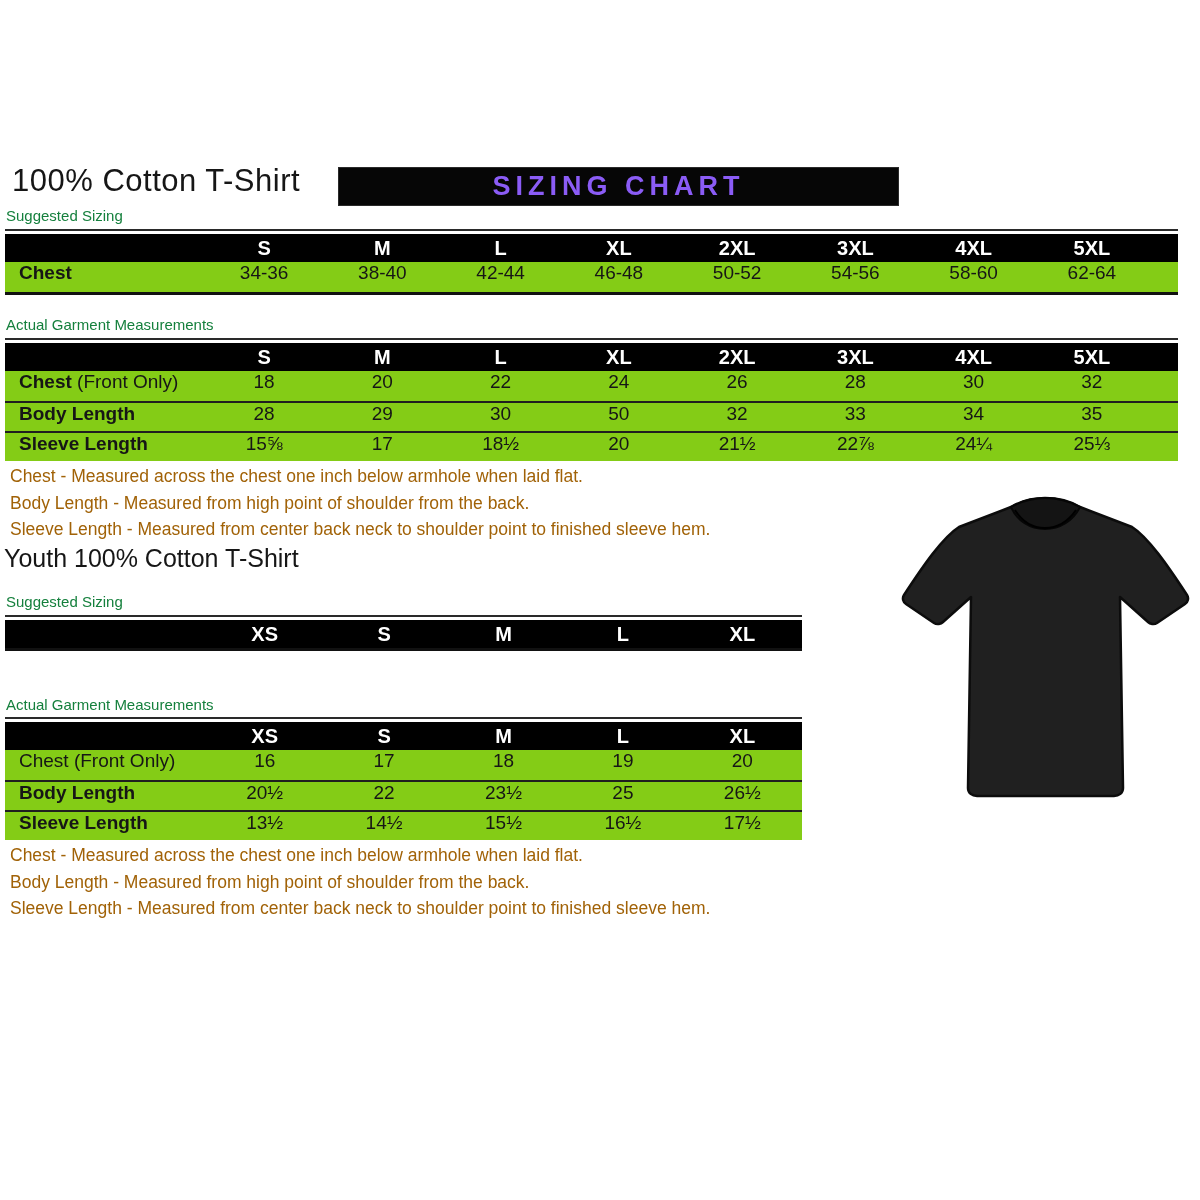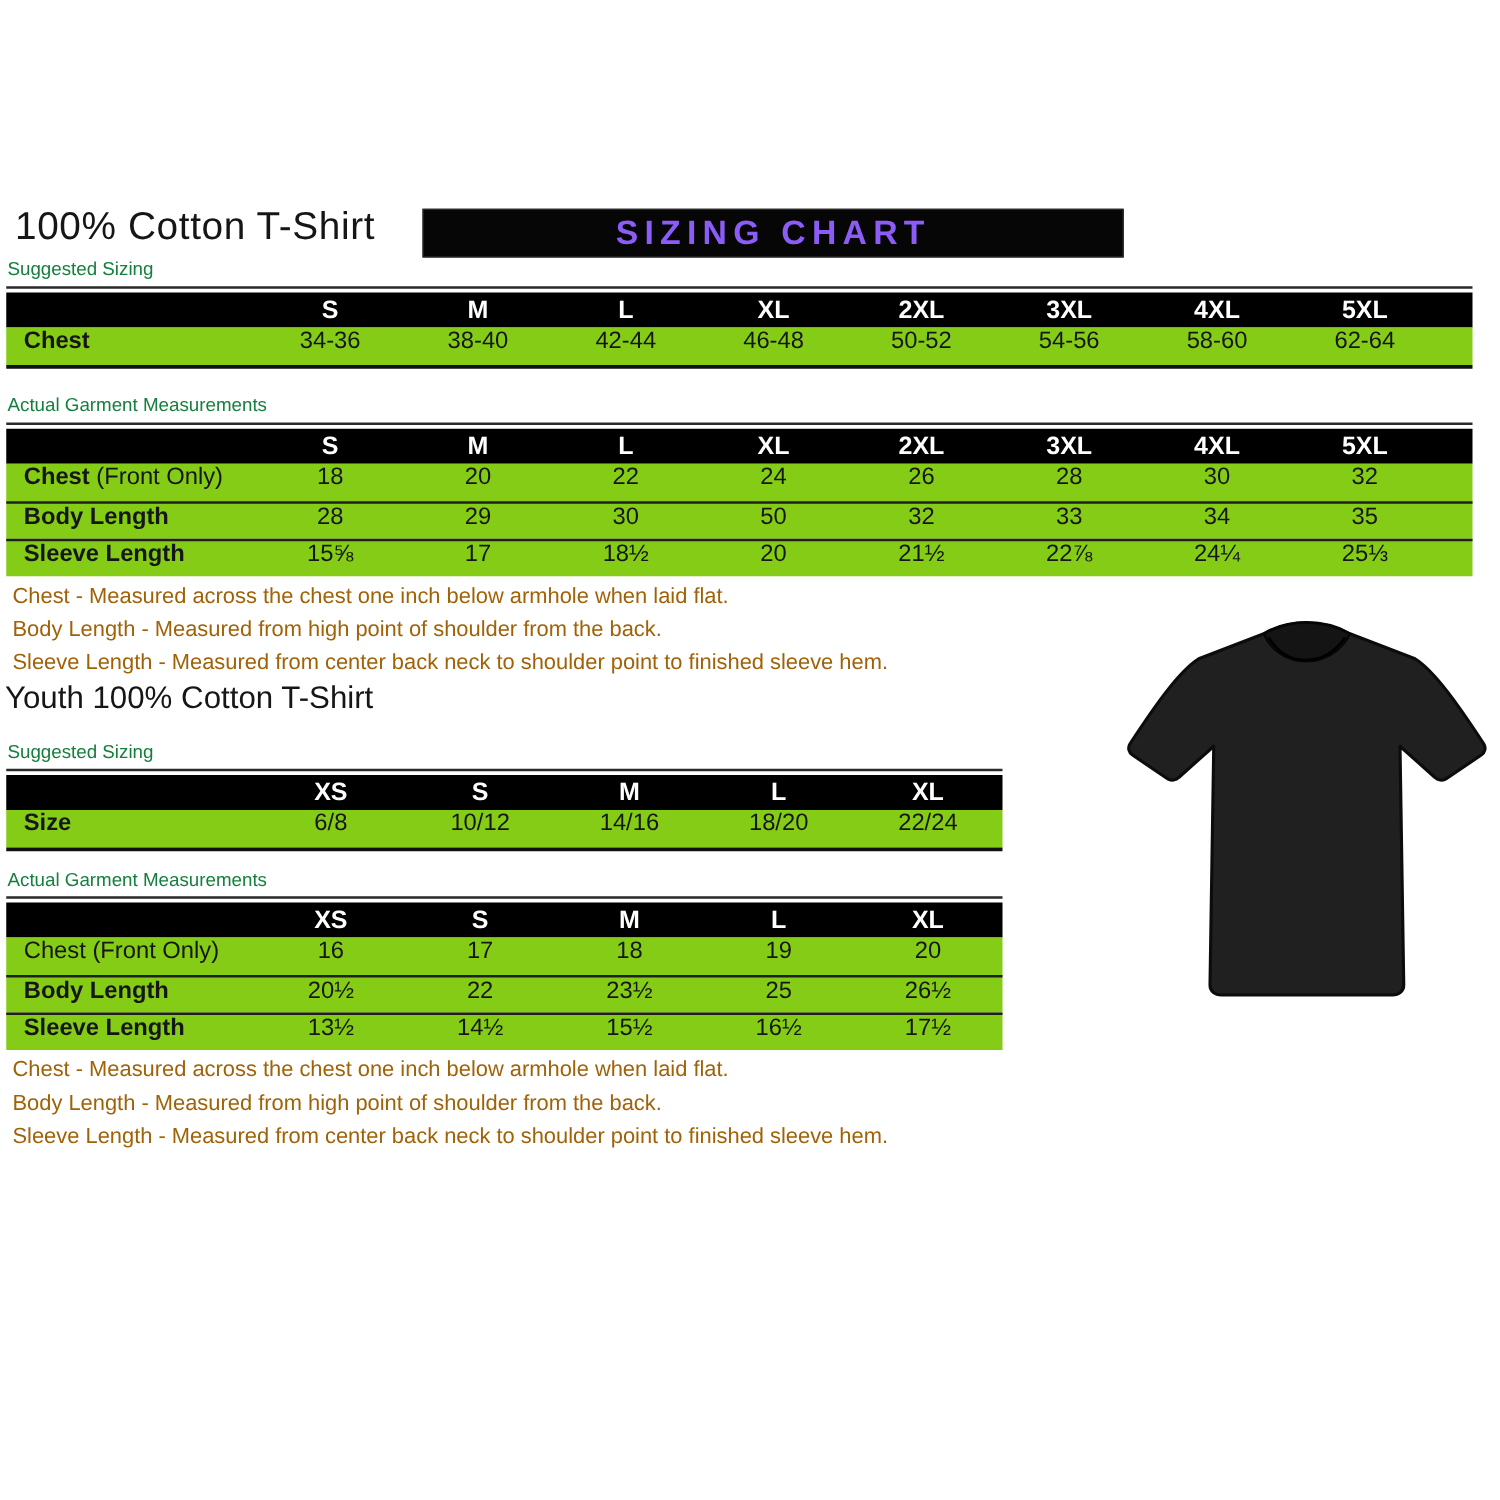--- a/index.html
+++ b/index.html
@@ -155,28 +155,20 @@
 <div class="abs table" id="table-youth-suggested">
   <div class="topline"></div>
   <div class="thead pad-youth">
     <div class="tlabel"></div>
     <div class="tcell">XS</div>
     <div class="tcell">S</div>
     <div class="tcell">M</div>
     <div class="tcell">L</div>
     <div class="tcell">XL</div>
   </div>
-  <div class="trow pad-youth">
-    <div class="tlabel"><span>Size</span></div>
-    <div class="tcell">6/8</div>
-    <div class="tcell">10/12</div>
-    <div class="tcell">14/16</div>
-    <div class="tcell">18/20</div>
-    <div class="tcell">22/24</div>
-  </div>
   <div class="bottom-border"></div>
 </div>
 
 <div class="abs section-label" id="garm2-label">Actual Garment Measurements</div>
 
 <div class="abs table" id="table-youth-garment">
   <div class="topline"></div>
   <div class="thead pad-youth">
     <div class="tlabel"></div>
     <div class="tcell">XS</div>

